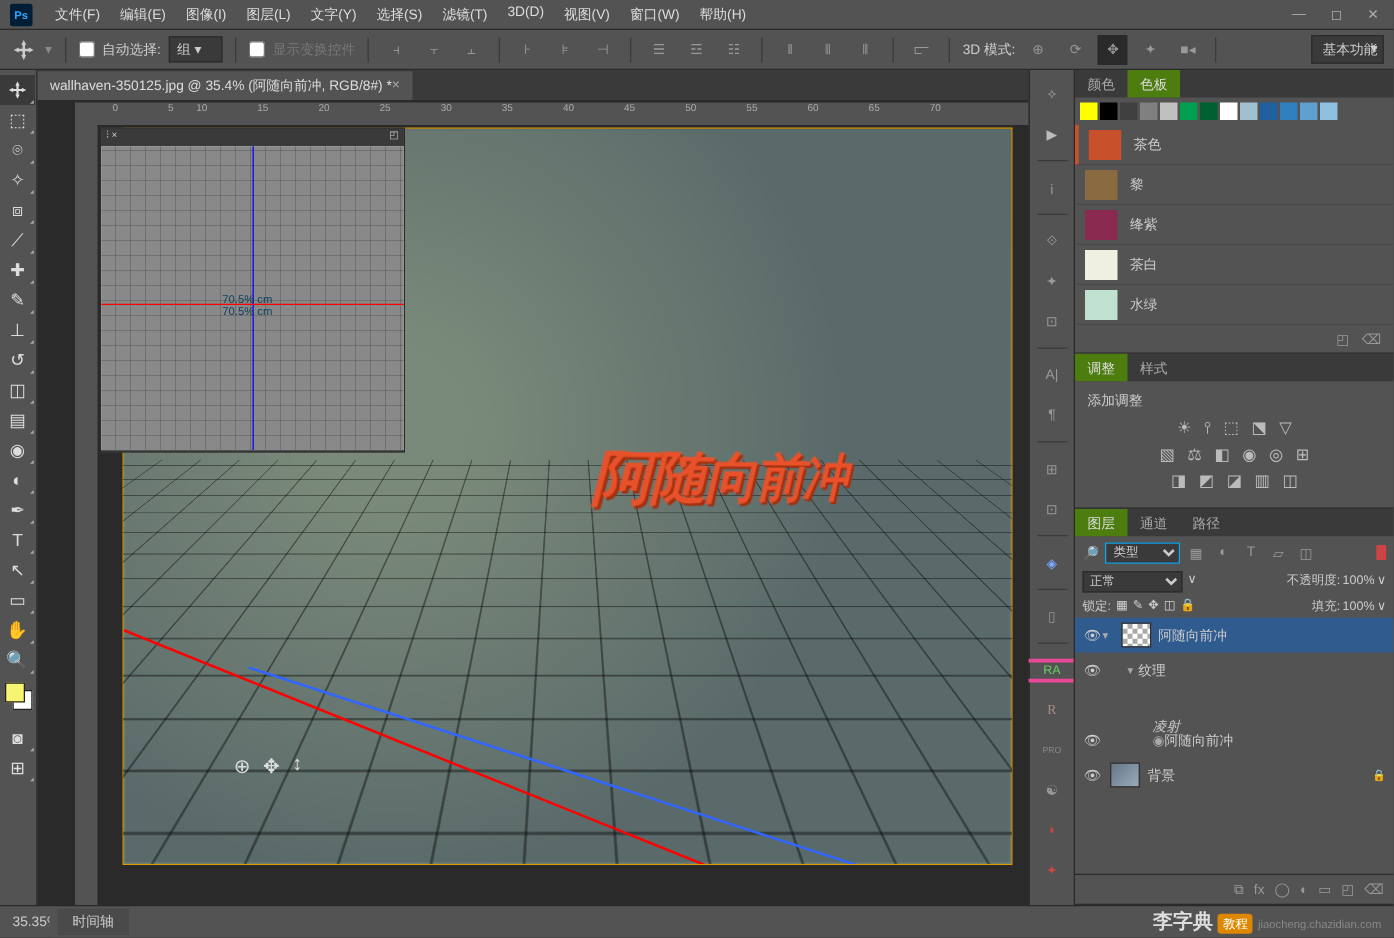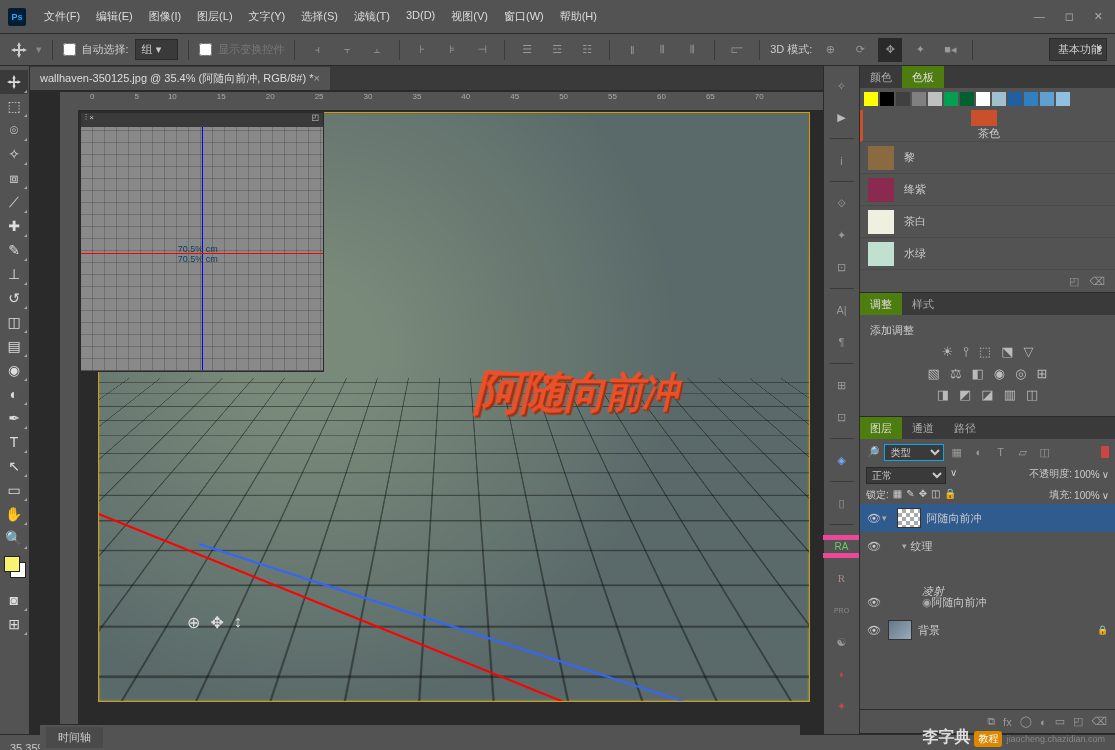--- a/index.html
+++ b/index.html
@@ -1,17 +1,17 @@
 <!DOCTYPE html>
 <html><head>
 <meta charset="utf-8">
 <style>
 * { margin: 0; padding: 0; box-sizing: border-box; font-family: "Microsoft YaHei", Arial, sans-serif; }
 body { background: #535353; width: 1115px; height: 750px; overflow: hidden; font-size: 11px; color: #ccc; position: relative; }
-.menubar { height: 34px; background: #535353; display: flex; align-items: center; padding: 0 8px; border-bottom: 1px solid #2a2a2a; }
+.menubar { height: 24px; background: #535353; display: flex; align-items: center; padding: 0 8px; border-bottom: 1px solid #2a2a2a; }
 .menubar .ps-logo { width: 18px; height: 18px; background: #001e36; color: #31a8ff; font-weight: bold; font-size: 9px; display: flex; align-items: center; justify-content: center; border-radius: 2px; margin-right: 10px; }
 .menubar .menu-item { padding: 0 8px; cursor: pointer; color: #ddd; }
 .window-controls { margin-left: auto; display: flex; gap: 12px; color: #aaa; }
 .window-controls span { cursor: pointer; padding: 0 4px; }
 .options-bar { height: 32px; background: #535353; display: flex; align-items: center; padding: 0 8px; border-bottom: 1px solid #2a2a2a; gap: 6px; }
 .options-bar .tool-icon { width: 22px; height: 22px; display: flex; align-items: center; justify-content: center; }
 .options-bar .sep { width: 1px; height: 20px; background: #3a3a3a; margin: 0 4px; }
 .options-bar input[type="checkbox"] { accent-color: #666; }
 .options-bar select, .options-bar .dropdown { background: #3a3a3a; border: 1px solid #2a2a2a; color: #ccc; padding: 2px 16px 2px 6px; font-size: 11px; }
 .options-bar .icon-btn { width: 24px; height: 24px; display: flex; align-items: center; justify-content: center; cursor: pointer; color: #999; }
@@ -54,21 +54,21 @@
 .right-panels { width: 256px; background: #535353; border-left: 1px solid #2a2a2a; display: flex; flex-direction: column; }
 .panel { border-bottom: 1px solid #2a2a2a; }
 .panel-tabs { height: 22px; display: flex; background: #3a3a3a; }
 .panel-tab { padding: 4px 10px; font-size: 11px; color: #aaa; cursor: pointer; }
 .panel-tab.active { background: #4d7c0f; color: #ddd; }
 .swatch-grid { display: flex; flex-wrap: wrap; padding: 4px; gap: 2px; }
 .swatch { width: 14px; height: 14px; cursor: pointer; }
 .color-list { padding: 0; }
 .color-item { display: flex; align-items: center; height: 32px; padding: 0 8px; border-bottom: 1px solid #4a4a4a; }
 .color-item .chip { width: 26px; height: 24px; margin-right: 10px; }
-.color-item.active { border-left: 3px solid #c8502a; flex-direction: column; }
+.color-item.active { border-left: 3px solid #c8502a; }
 .panel-footer { height: 22px; display: flex; justify-content: flex-end; align-items: center; gap: 10px; padding: 0 10px; color: #999; }
 .panel-footer span { cursor: pointer; }
 .adjust-panel { padding: 8px 10px; }
 .adjust-panel .label { margin-bottom: 6px; }
 .adjust-icons { display: flex; justify-content: center; gap: 10px; margin: 6px 0; color: #bbb; font-size: 13px; }
 .layers-panel { flex: 1; display: flex; flex-direction: column; overflow: hidden; }
 .layers-toolbar { display: flex; align-items: center; padding: 4px 6px; gap: 4px; }
 .layers-toolbar select { flex: 0 0 60px; background: #3a3a3a; border: 1px solid #0ea5e9; color: #ccc; font-size: 10px; padding: 1px 2px; }
 .layers-toolbar .filter-icon { width: 18px; height: 18px; display: flex; align-items: center; justify-content: center; color: #999; font-size: 11px; cursor: pointer; }
 .blend-row, .lock-row { display: flex; align-items: flex-start; padding: 2px 6px; gap: 4px; font-size: 10px; }
@@ -201,21 +201,21 @@
     <div class="doc-tabs">
       <div class="doc-tab">
         <span>wallhaven-350125.jpg @ 35.4% (阿随向前冲, RGB/8#) *</span>
         <span class="close">×</span>
       </div>
     </div>
     <div class="canvas-viewport">
       <div class="ruler-h">
         <span style="margin-left:30px">0</span>
           <span style="margin-left:40px">5</span>
-          <span style="margin-left:29px">10</span>
+          <span style="margin-left:18px">10</span>
           <span style="margin-left:40px">15</span>
           <span style="margin-left:40px">20</span>
           <span style="margin-left:40px">25</span>
           <span style="margin-left:40px">30</span>
           <span style="margin-left:40px">35</span>
           <span style="margin-left:40px">40</span>
           <span style="margin-left:40px">45</span>
           <span style="margin-left:40px">50</span>
           <span style="margin-left:40px">55</span>
           <span style="margin-left:40px">60</span>
@@ -265,21 +265,21 @@
     <div class="dock-icon">⊞</div>
     <div class="dock-icon">⊡</div>
     <div class="sep-h"></div>
     <div class="dock-icon">
         <span style="color:#7af">◈</span>
       </div>
     <div class="sep-h"></div>
     <div class="dock-icon">▯</div>
     <div class="sep-h"></div>
     <div class="dock-icon">
-        <span style="color:#6c6;font-size:10px;border:5px solid #ec4899;border-radius:8px;padding:1px 16px">RA</span>
+        <span style="color:#6c6;font-size:10px;border:3px solid #ec4899;border-radius:8px;padding:1px 16px">RA</span>
       </div>
     <div class="dock-icon">
         <span style="color:#a88;font-family:serif">R</span>
       </div>
     <div class="dock-icon">
         <span style="font-size:7px;color:#888">PRO</span>
       </div>
     <div class="dock-icon">☯</div>
     <div class="dock-icon">
         <span style="color:#c44">◗</span>

